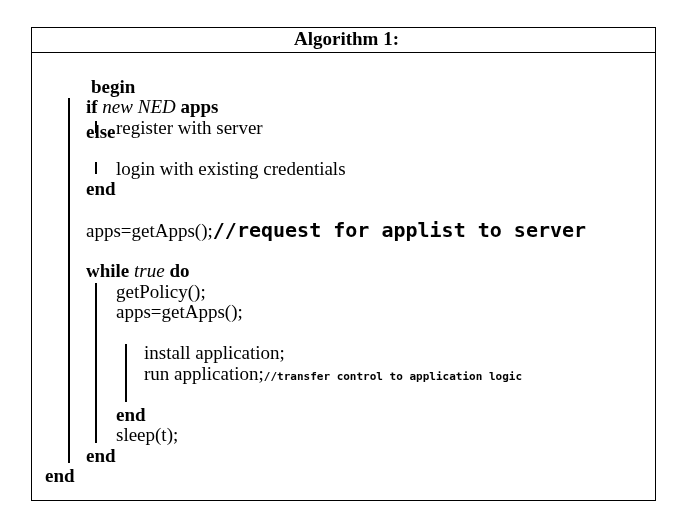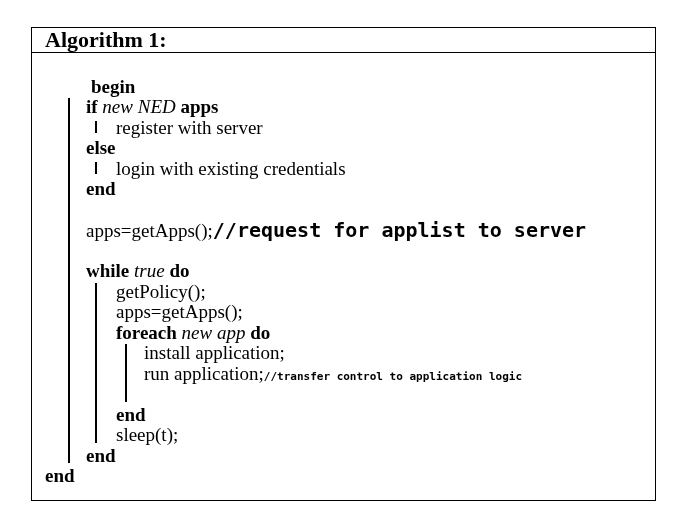--- a/index.html
+++ b/index.html
@@ -18,22 +18,23 @@
     background: var(--paper, #ffffff);
     color: var(--ink, #000000);
   }
   .algo-caption {
     height: 24px;
     box-sizing: content-box;
     border-bottom: 1.6px solid var(--ink, #000000);
     display: flex;
     align-items: center;
     padding-left: 13px;
-    font-size: 22px;
+    font-size: 19px;
     white-space: pre;
+    flex-direction: column;
   }
   .cap-label { font-weight: bold; margin-right: 7px; }
   .algo-body {
     position: relative;
     margin-top: 3px;
     height: calc(100% - 28.6px);
   }
   .code-line {
     position: absolute;
     height: 20.5px;
@@ -64,29 +65,28 @@
 <body>
 
 <div class="algo-box">
   <div class="algo-caption">
     <span class="cap-label">Algorithm 1:</span>
   </div>
   <div class="algo-body" id="algo-body">
       <div class="code-line" style="top: 20.5px; left: 13px; margin-left: 46px;"><span class="seg-bold">begin</span></div>
       <div class="code-line" style="top: 41px; left: 54px;"><span class="seg-bold">if </span><span class="seg-italic">new NED</span><span class="seg-bold"> apps</span></div>
       <div class="code-line" style="top: 61.5px; left: 84px;"><span class="seg-roman">register with server</span></div>
-      <div class="code-line" style="top: 82px; left: 54px;"><span class="seg-bold">else</span></div>
+      <div class="code-line" style="top: 66px; left: 54px;"><span class="seg-bold">else</span></div>
       <div class="code-line" style="top: 102.5px; left: 84px;"><span class="seg-roman">login with existing credentials</span></div>
       <div class="code-line" style="top: 123px; left: 54px;"><span class="seg-bold">end</span></div>
       <div class="code-line" style="top: 164px; left: 54px;"><span class="seg-roman">apps=getApps();</span><span class="seg-comment-large">//request for applist to server</span></div>
       <div class="code-line" style="top: 184.5px; left: 54px;"></div>
       <div class="code-line" style="top: 205px; left: 54px;"><span class="seg-bold">while </span><span class="seg-italic">true</span><span class="seg-bold"> do</span></div>
       <div class="code-line" style="top: 225.5px; left: 84px;"><span class="seg-roman">getPolicy();</span></div>
       <div class="code-line" style="top: 246px; left: 84px;"><span class="seg-roman">apps=getApps();</span></div>
-      <div class="code-line" style="top: 266.5px; left: 84px;"><span class="seg-bold">foreach </span><span class="seg-italic">new app</span><span class="seg-bold"> do</span></div>
       <div class="code-line" style="top: 287px; left: 112px; text-align: center;"><span class="seg-roman">install application;</span></div>
       <div class="code-line" style="top: 307.5px; left: 112px;"><span class="seg-roman">run application;</span><span class="seg-comment">//transfer control to application logic</span></div>
       <div class="code-line" style="top: 328px; left: 112px;"></div>
       <div class="code-line" style="top: 348.5px; left: 84px;"><span class="seg-bold">end</span></div>
       <div class="code-line" style="top: 369px; left: 84px;"><span class="seg-roman">sleep(t);</span></div>
       <div class="code-line" style="top: 389.5px; left: 54px;"><span class="seg-bold">end</span></div>
       <div class="code-line" style="top: 410px; left: 13px;"><span class="seg-bold">end</span></div>
       <div class="block-rule" style="left: 36px; top: 42px; height: 365px;"></div>
       <div class="block-rule" style="left: 63px; top: 64.5px; height: 12.5px;"></div>
       <div class="block-rule" style="left: 63px; top: 105.5px; height: 12.5px;"></div>

